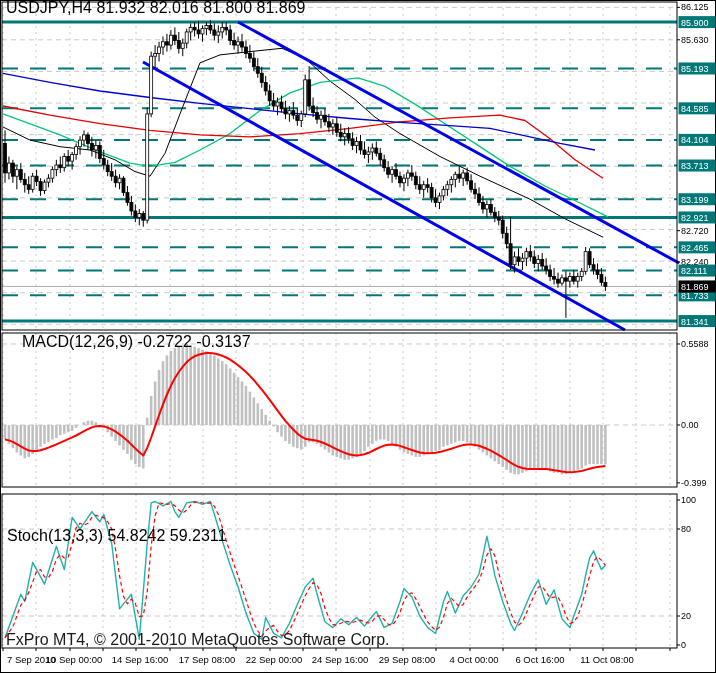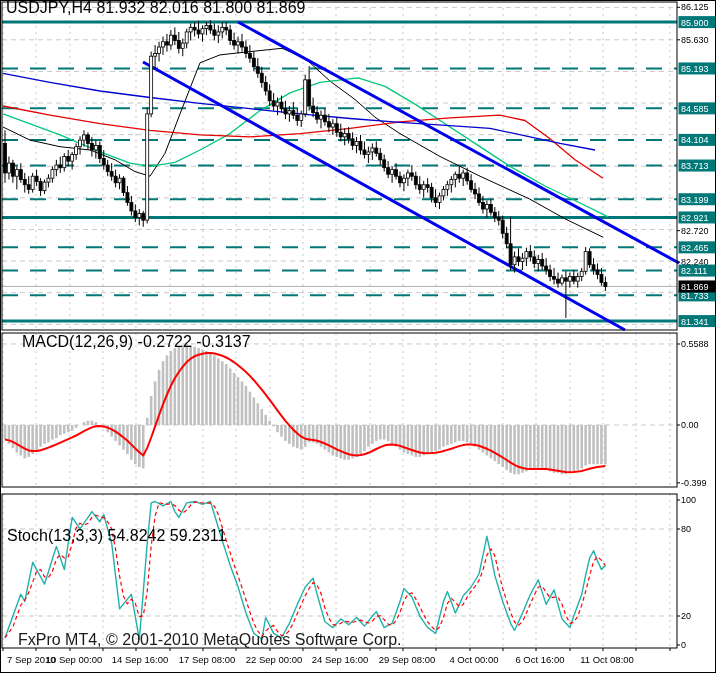--- a/index.html
+++ b/index.html
@@ -698,14 +698,14 @@
         <text x="340" y="663" font-size="9.5" fill="#000000" text-anchor="middle">24 Sep 16:00</text>
         <text x="407" y="663" font-size="9.5" fill="#000000" text-anchor="middle">29 Sep 08:00</text>
         <text x="474" y="663" font-size="9.5" fill="#000000" text-anchor="middle">4 Oct 00:00</text>
         <text x="540" y="663" font-size="9.5" fill="#000000" text-anchor="middle">6 Oct 16:00</text>
         <text x="607" y="663" font-size="9.5" fill="#000000" text-anchor="middle">11 Oct 08:00</text>
       </g>
     </svg>
   <div class="overlay" style="left:6px;top:2px;">USDJPY,H4  81.932 82.016 81.800 81.869</div>
   <div class="overlay" style="left:22px;top:336px;">MACD(12,26,9) -0.2722 -0.3137</div>
   <div class="overlay" style="left:7px;top:498px;margin-top:32px;">Stoch(13,3,3) 54.8242 59.2311</div>
-  <div class="overlay watermark" style="left:18px;top:634px;">FxPro MT4, © 2001-2010 MetaQuotes Software Corp.</div>
+  <div class="overlay watermark" style="left:6px;top:634px;">FxPro MT4, © 2001-2010 MetaQuotes Software Corp.</div>
 </div>
 
 </body></html>

